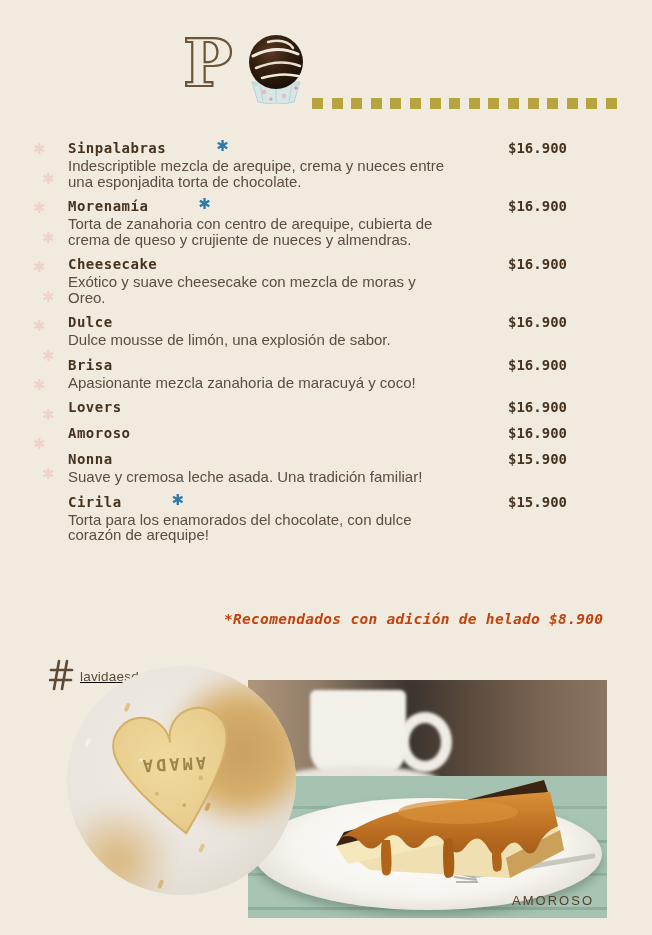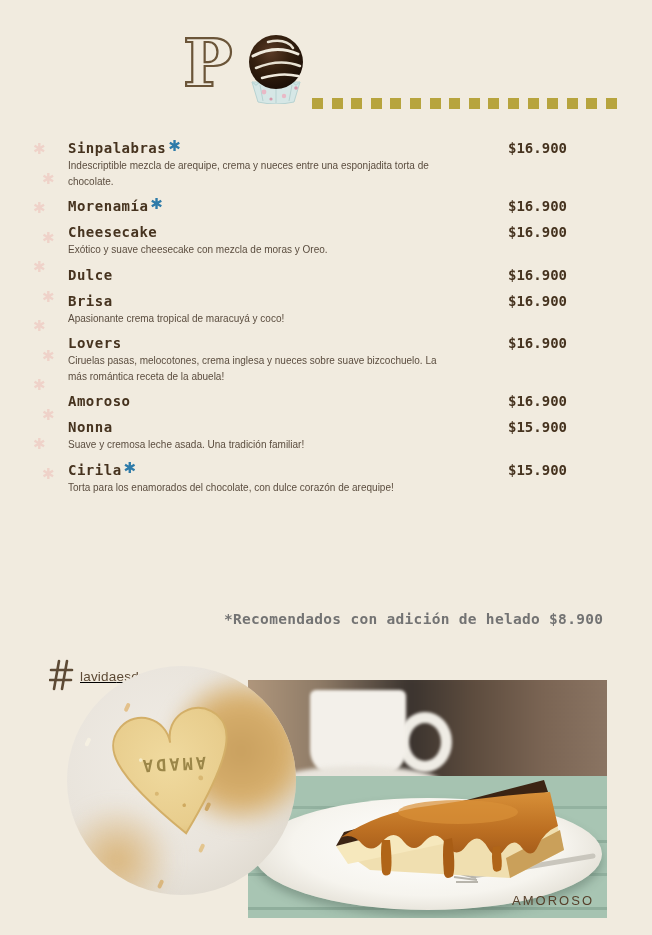--- a/index.html
+++ b/index.html
@@ -16,32 +16,32 @@
   .truffle{width:76px;height:72px;margin:0 -4px 0 -8px;position:relative;top:2px;}
   .squares-row{position:absolute;left:312px;top:98px;display:flex;gap:8.6px;z-index:3;}
   .squares-row .sq{width:11px;height:11px;background:#b7a43e;}
   
   .sparkles{position:absolute;left:33px;top:141px;display:flex;flex-direction:column;gap:14.5px;z-index:1;}
   .sparkles .sp{font-size:15px;line-height:15px;color:#efd2c9;}
   .sparkles .sp.alt{transform:translateX(9px);}
   
   .menu{position:absolute;left:68px;top:140px;width:499px;z-index:2;}
   .menu-item{margin-bottom:9px;}
-  .item-head{display:flex;align-items:flex-start;}
+  .item-head{display:flex;align-items:flex-start;gap:48px;}
   .item-name{
     font-family:"DejaVu Sans Mono",monospace;font-weight:bold;font-size:14px;line-height:17px;
     color:#46331f;letter-spacing:0.5px;
   }
   .item-star{font-size:15px;line-height:15px;color:#2e7ba9;margin-left:2px;transform:translateY(-2px);}
   .item-price{
     margin-left:auto;font-family:"DejaVu Sans Mono",monospace;font-weight:bold;font-size:14px;
     line-height:17px;color:#46331f;
   }
   .item-desc{
-    width:380px;font-size:10px;line-height:15.5px;color:#5b4d3f;margin-top:1px;
+    width:380px;font-size:15px;line-height:15.5px;color:#5b4d3f;margin-top:1px;
   }
   
   .note{
     position:absolute;left:224px;top:611px;z-index:2;
     font-family:"DejaVu Sans Mono",monospace;font-weight:bold;font-size:14.5px;color:#2f7799;letter-spacing:0.3px;
   }
   
   .hashtag{position:absolute;left:49px;top:659px;display:flex;align-items:center;gap:5px;z-index:1;}
   .hashtag-lines{display:flex;flex-direction:row;text-decoration:underline;}
   .hashtag-line{font-size:13.5px;line-height:14px;color:#5d4a35;letter-spacing:0.2px;}
@@ -157,55 +157,56 @@
       </div>
       <div class="item-desc" data-interactable="false">Indescriptible mezcla de arequipe, crema y nueces entre una esponjadita torta de chocolate.</div>
     </div>
 
     <div class="menu-item" data-interactable="false">
       <div class="item-head" data-interactable="false">
         <span class="item-name" data-interactable="false">Morenamía</span>
         <span class="item-star" data-interactable="false" style="color: rgb(46, 123, 169);">✱</span>
         <span class="item-price" data-interactable="false">$16.900</span>
       </div>
+      <div class="item-desc" data-interactable="false">Torta de zanahoria con centro de arequipe, cubierta de crema de queso y crujiente de nueces y almendras.</div>
     </div>
 
     <div class="menu-item" data-interactable="false">
       <div class="item-head" data-interactable="false">
         <span class="item-name" data-interactable="false">Cheesecake</span>
 
         <span class="item-price" data-interactable="false">$16.900</span>
       </div>
       <div class="item-desc" data-interactable="false">Exótico y suave cheesecake con mezcla de moras y Oreo.</div>
     </div>
 
     <div class="menu-item" data-interactable="false">
       <div class="item-head" data-interactable="false">
         <span class="item-name" data-interactable="false">Dulce</span>
 
         <span class="item-price" data-interactable="false">$16.900</span>
       </div>
+      <div class="item-desc" data-interactable="false">Dulce mousse de limón, una explosión de sabor.</div>
     </div>
 
     <div class="menu-item" data-interactable="false">
       <div class="item-head" data-interactable="false">
         <span class="item-name" data-interactable="false">Brisa</span>
 
         <span class="item-price" data-interactable="false">$16.900</span>
       </div>
-      <div class="item-desc" data-interactable="false">Apasionante crema tropical de maracuyá y coco!</div>
+      <div class="item-desc" data-interactable="false">Apasionante mezcla zanahoria de maracuyá y coco!</div>
     </div>
 
     <div class="menu-item" data-interactable="false">
       <div class="item-head" data-interactable="false">
         <span class="item-name" data-interactable="false">Lovers</span>
 
         <span class="item-price" data-interactable="false">$16.900</span>
       </div>
-      <div class="item-desc" data-interactable="false">Ciruelas pasas, melocotones, crema inglesa y nueces sobre suave bizcochuelo. La más romántica receta de la abuela!</div>
     </div>
 
     <div class="menu-item" data-interactable="false">
       <div class="item-head" data-interactable="false">
         <span class="item-name" data-interactable="false">Amoroso</span>
 
         <span class="item-price" data-interactable="false">$16.900</span>
       </div>
     </div>
 
@@ -221,21 +222,21 @@
     <div class="menu-item" data-interactable="false">
       <div class="item-head" data-interactable="false">
         <span class="item-name" data-interactable="false">Cirila</span>
         <span class="item-star" data-interactable="false" style="color: rgb(46, 123, 169);">✱</span>
         <span class="item-price" data-interactable="false">$15.900</span>
       </div>
       <div class="item-desc" data-interactable="false">Torta para los enamorados del chocolate, con dulce corazón de arequipe!</div>
     </div>
   </div>
 
-  <div class="note" data-interactable="false" style="color: #737373;">*Recomendados con adición de helado $8.900</div>
+  <div class="note" data-interactable="false" style="color: #c2410c; font-style: italic;">*Recomendados con adición de helado $8.900</div>
 
   <div class="hashtag" data-interactable="false">
     <span data-interactable="false">
       <svg width="26" height="32" viewBox="0 0 26 32">
         <g stroke="#5d4a35" stroke-width="2.6" stroke-linecap="round">
           <line x1="10" y1="2" x2="5" y2="30"></line>
           <line x1="18" y1="2" x2="13" y2="30"></line>
           <line x1="2" y1="11" x2="23" y2="11"></line>
           <line x1="1" y1="21" x2="22" y2="21"></line>
         </g>

